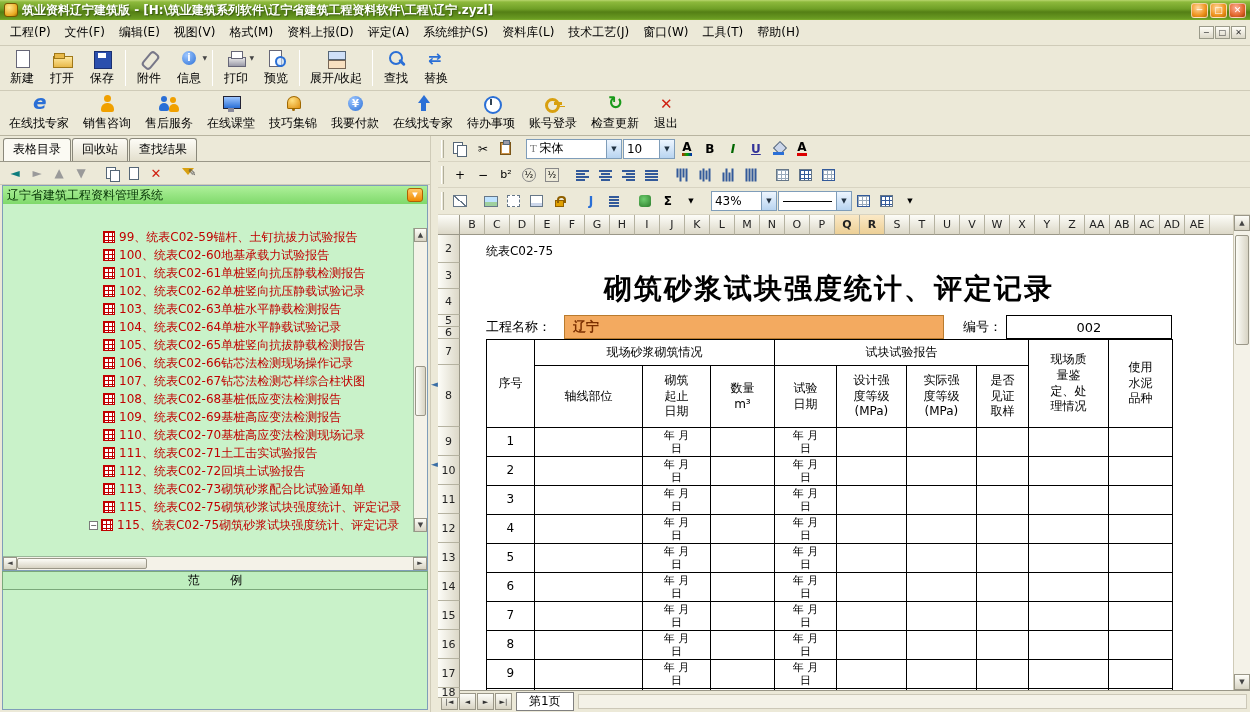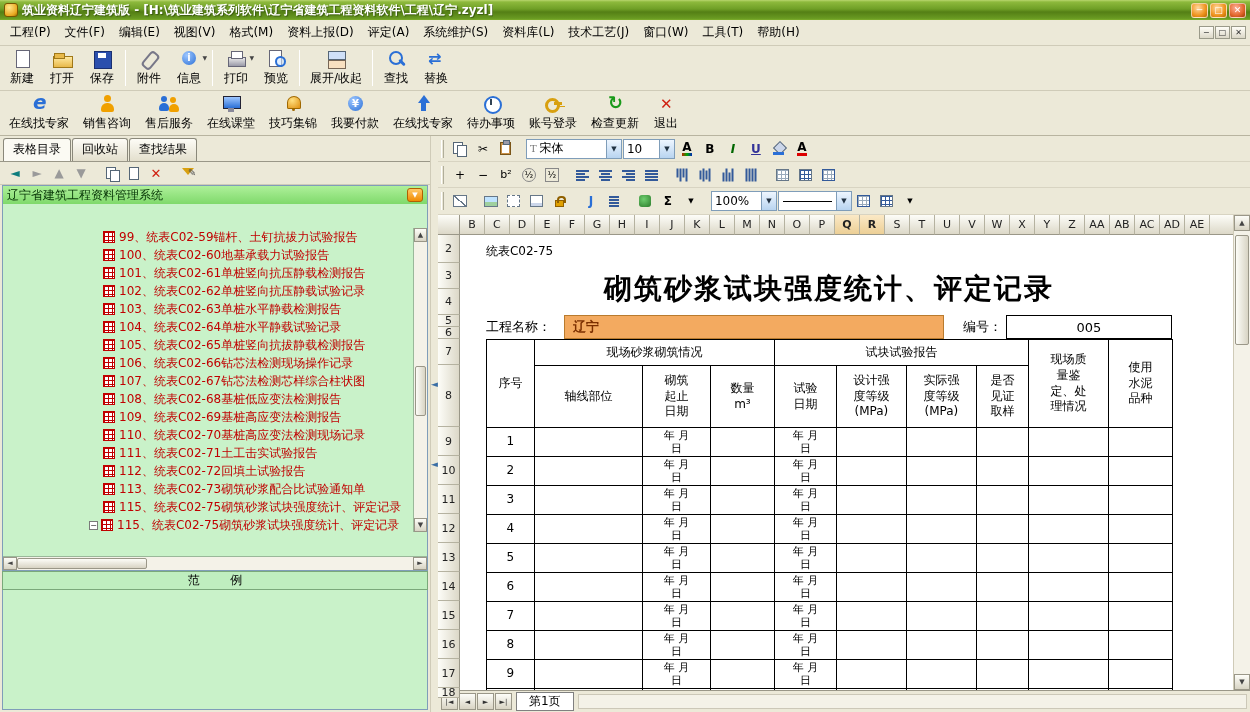--- a/index.html
+++ b/index.html
@@ -611,21 +611,21 @@
             <span class="ali ali-j" style="width:10px"></span>
           </button>
         <div class="vsep"></div>
         <button class="fbtn">
             <span class="mi-stamp"></span>
           </button>
         <button class="fbtn" style="font-weight:bold;">Σ</button>
         <button class="fbtn" style="font-size:7px;">▼</button>
         <div class="vsep"></div>
         <div class="combo zoom-combo">
-          <span class="combo-text">100%</span>
+          <span class="combo-text">43%</span>
           <span class="combo-arrow">▼</span>
         </div>
         <div class="combo line-combo">
           <span class="line-sample"></span>
           <span class="combo-arrow">▼</span>
         </div>
         <button class="fbtn">
             <span class="mi-grid g3"></span>
           </button>
         <button class="fbtn">
@@ -693,21 +693,21 @@
                 <div class="row-h" style="flex: 0 0 10px;">18</div>
               </div>
             <div class="sheet-content">
               <div class="doc">
                 <div class="doc-code">统表C02-75</div>
                 <div class="doc-title">砌筑砂浆试块强度统计、评定记录</div>
                 <div class="proj-row">
                   <div class="proj-label">工程名称：</div>
                   <div class="proj-value">辽宁</div>
                   <div class="no-label">编号：</div>
-                  <div class="no-value">005</div>
+                  <div class="no-value">002</div>
                 </div>
                 <table class="doc-table">
                   <colgroup id="doc-cols">
                       <col style="width: 48px;">
                       <col style="width: 108px;">
                       <col style="width: 68px;">
                       <col style="width: 64px;">
                       <col style="width: 62px;">
                       <col style="width: 70px;">
                       <col style="width: 70px;">

